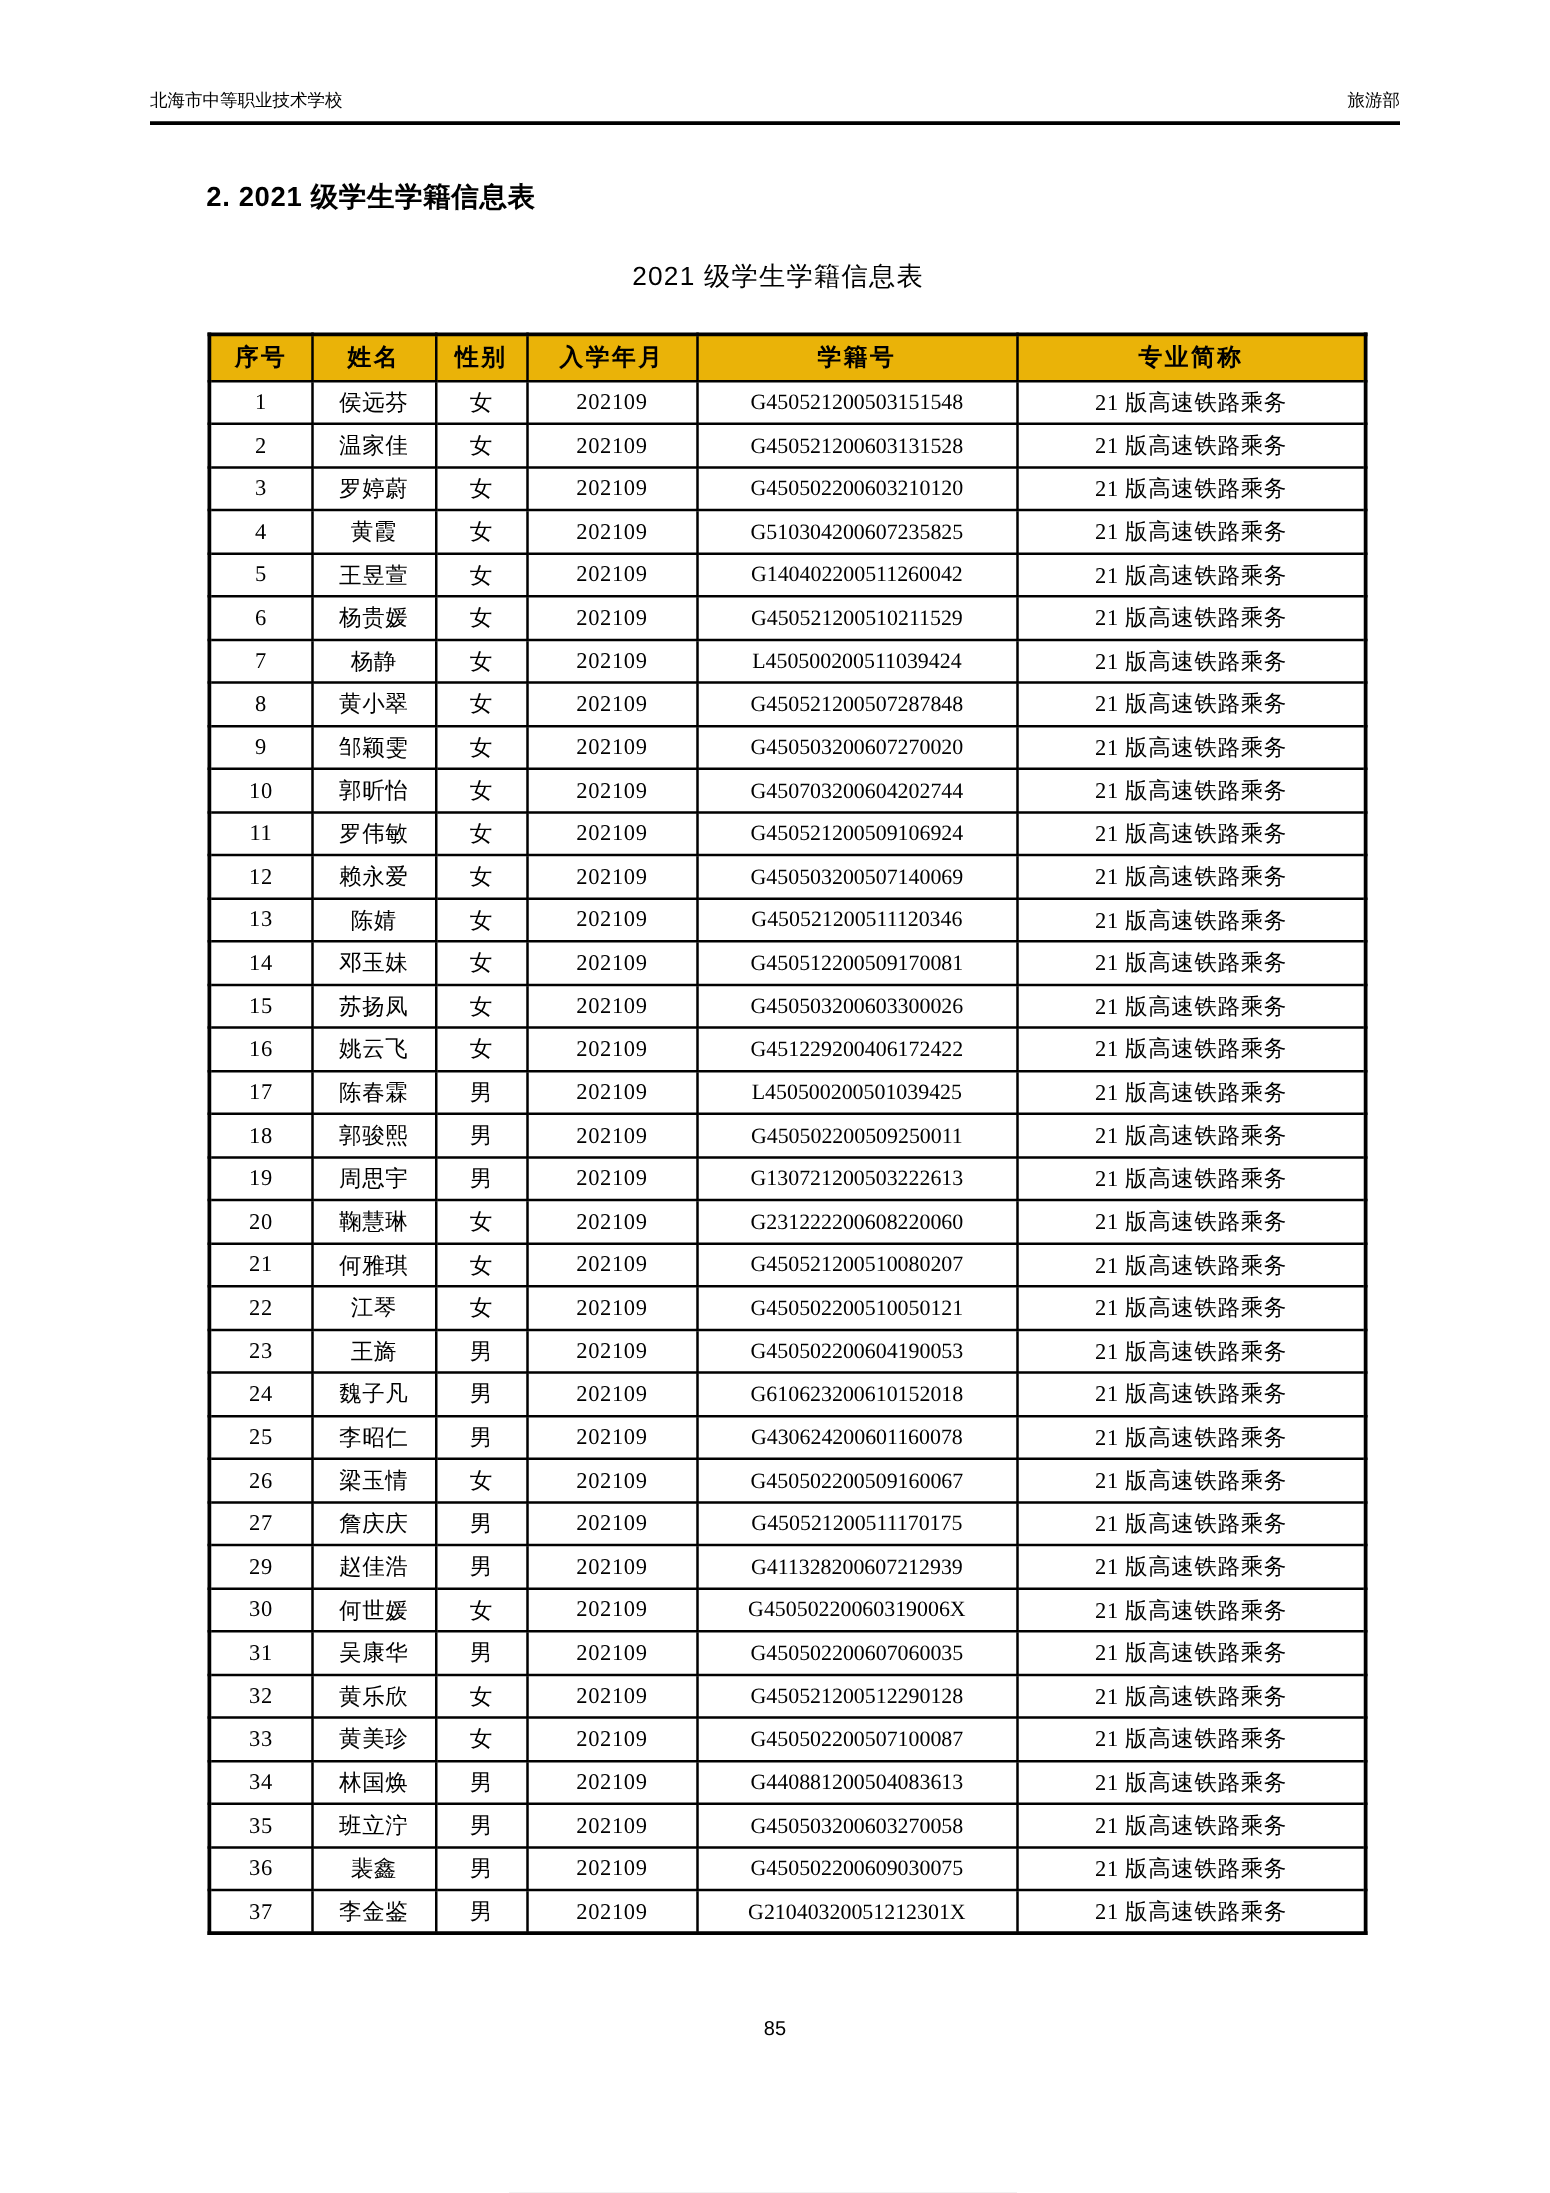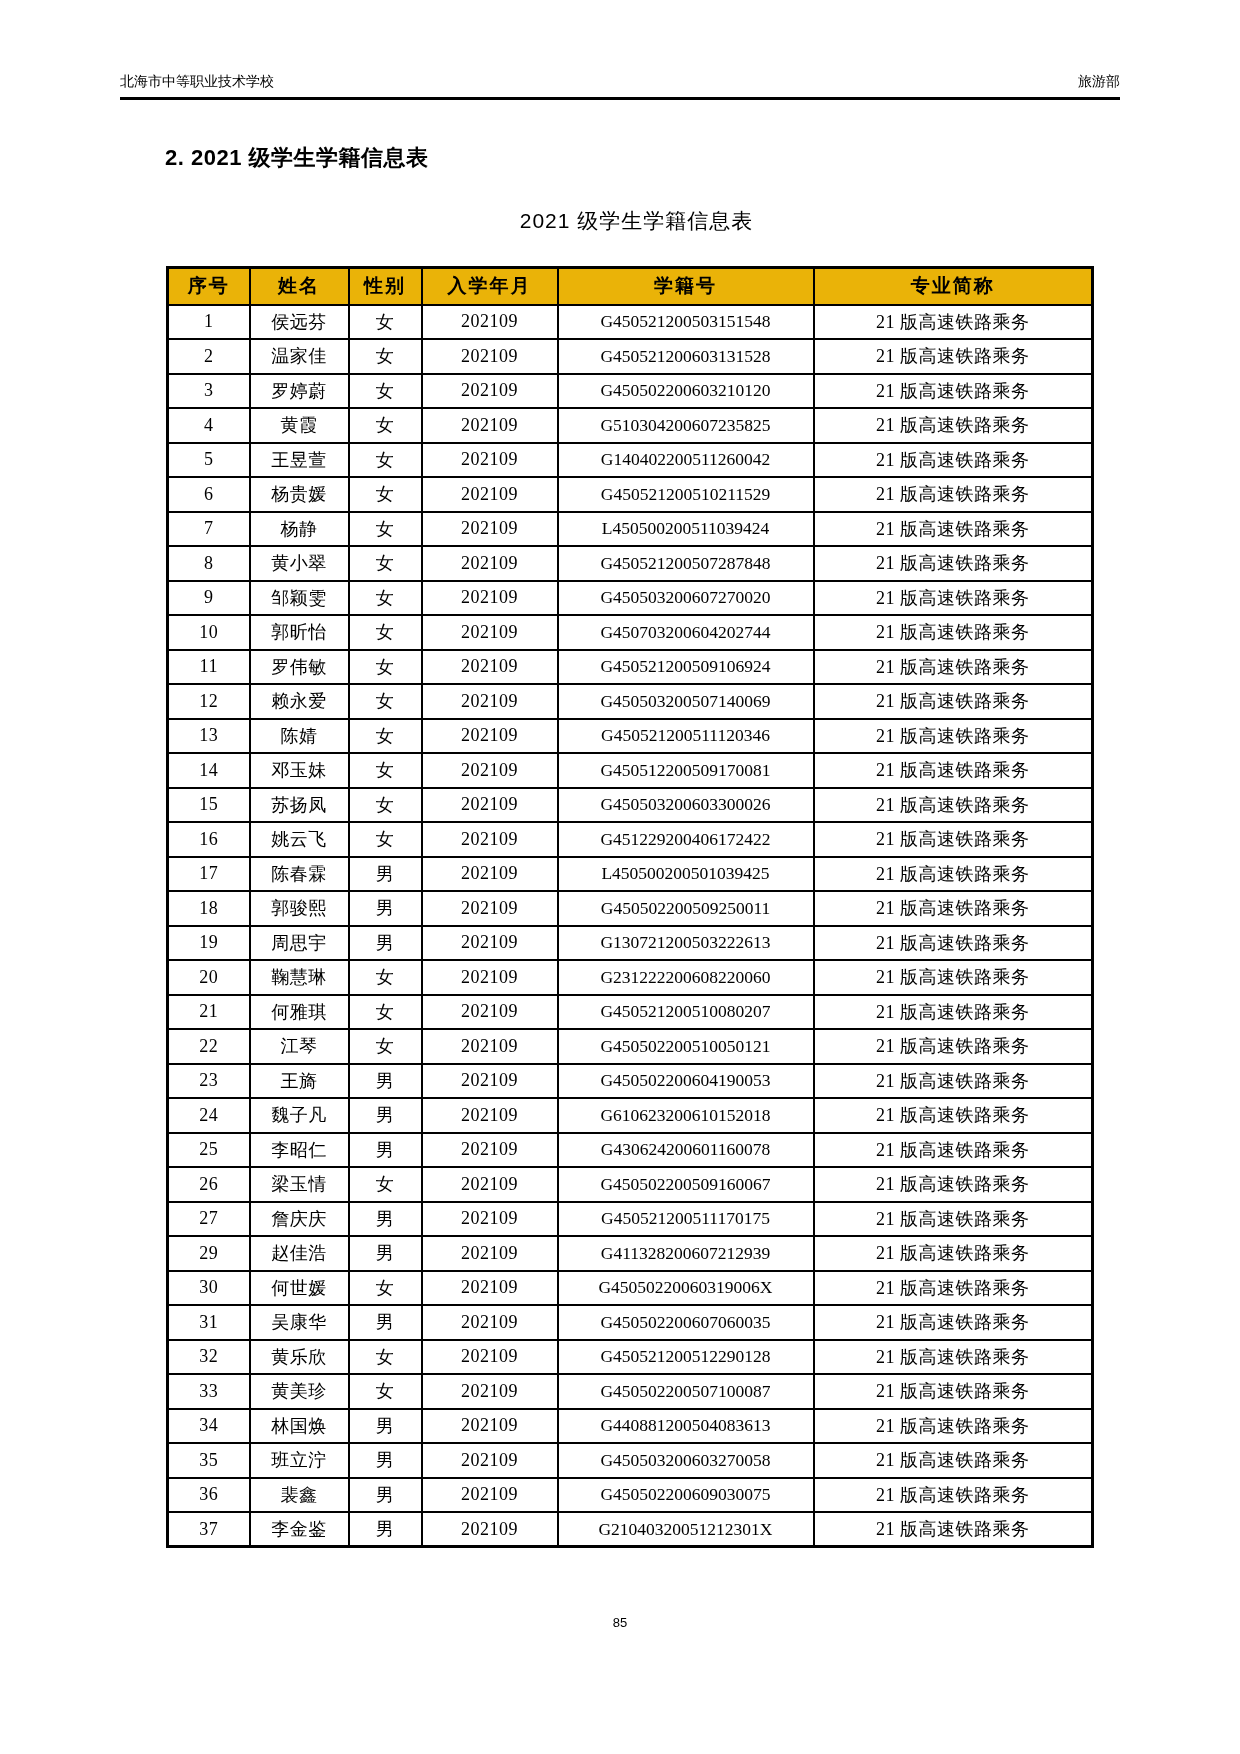--- a/index.html
+++ b/index.html
@@ -35,21 +35,21 @@
     top: 143px;
     font-family: "Liberation Sans", "DejaVu Sans", sans-serif;
     font-weight: bold;
     font-size: 22px;
     letter-spacing: 0.5px;
     margin-left: 44px;
   }
   
   .table-caption {
     position: absolute;
-    left: 174px;
+    left: 160px;
     top: 207px;
     width: 925px;
     text-align: center;
     font-family: "Liberation Sans", "DejaVu Sans", sans-serif;
     font-weight: 500;
     font-size: 21px;
     letter-spacing: 1px;
   }
   
   table.roster {
@@ -92,21 +92,21 @@
   .col-w-id     { width: 256px; }
   .col-w-major  { width: 279px; }
   
   .page-number {
     position: absolute;
     left: 0;
     top: 1615px;
     width: 1240px;
     text-align: center;
     font-family: "Liberation Sans", "DejaVu Sans", sans-serif;
-    font-size: 13px;
+    font-size: 16px;
   }
 </style>
 </head>
 <body>
 
 <div class="page">
 
   <div class="doc-header">
     <span>北海市中等职业技术学校</span>
     <span>旅游部</span>

